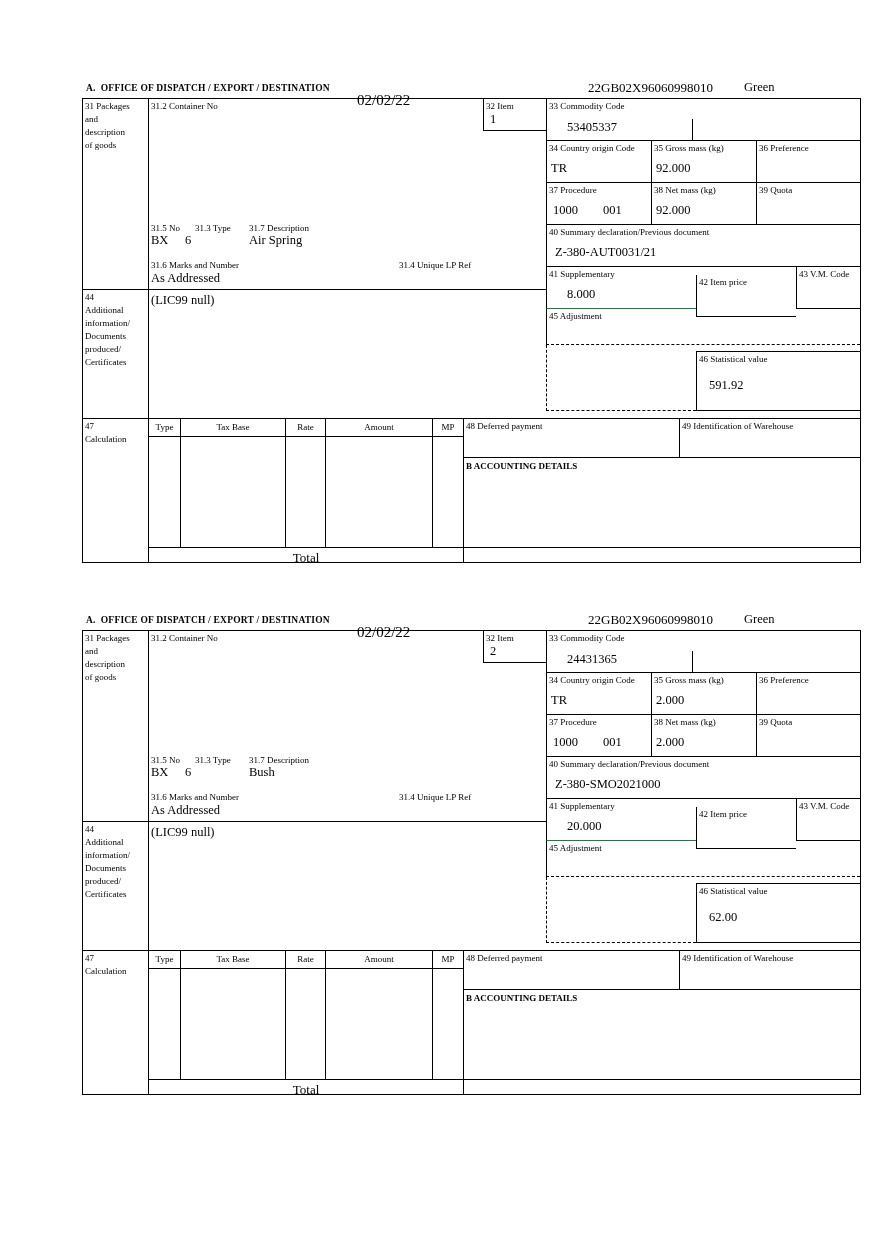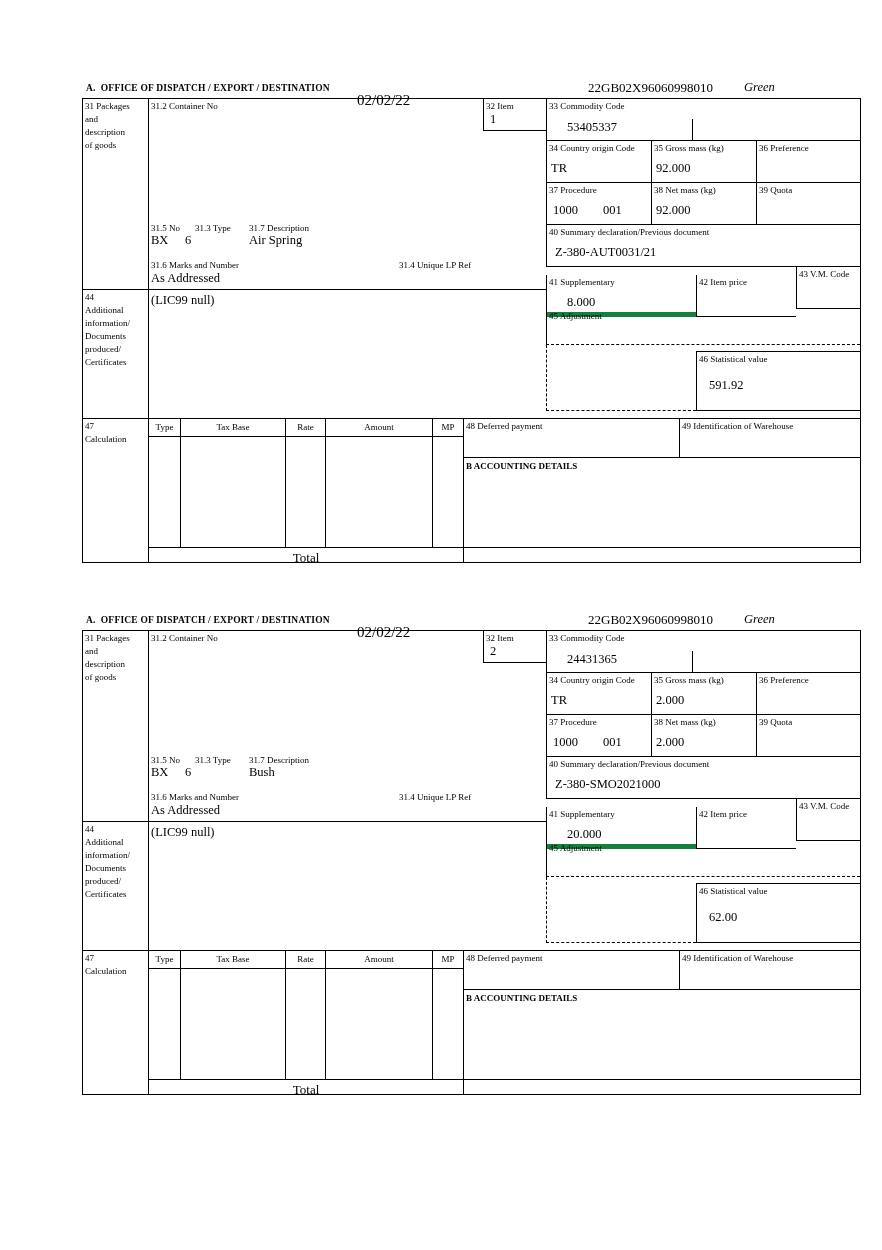--- a/index.html
+++ b/index.html
@@ -8,42 +8,42 @@
     position:relative; width:882px; height:1250px;
     font-family:"Liberation Serif", serif; color:#000;
   }
   .section { position:absolute; left:82px; width:779px; height:490px;padding-left:17px; }
   .sec1 { top:78px; }
   .sec2 { top:610px; }
   .sec-header { position:absolute; left:0; top:0; width:779px; height:20px; }
   .h-office { position:absolute; left:4px; top:5px; font-size:9.5px; font-weight:bold; letter-spacing:.2px; white-space:pre; }
   .h-date   { position:absolute; left:275px; top:14px; font-size:15px; }
   .h-entry  { position:absolute; left:506px; top:2px; font-size:13px; }
-  .h-route  { position:absolute; left:662px; top:2px; font-size:12.5px;font-style:italic; }
+  .h-route  { position:absolute; left:662px; top:2px; font-size:12.5px; }
   .formbox { position:absolute; left:0; top:20px; width:779px; height:465px; border:1px solid #000; }
   .cell { position:absolute; }
   .lbl { font-size:9px; line-height:13px; padding:1px 2px 0 2px; white-space:pre-line; }
   .sl  { position:absolute; font-size:9px; white-space:pre; }
   .val { position:absolute; font-size:12.5px; white-space:pre; }
 
   .b31  { left:0; top:0; width:66px; height:190px; border-right:1px solid #000; }
   .b44  { left:0; top:190px; width:66px; height:129px; border-top:1px solid #000; border-right:1px solid #000; }
   .b47  { left:0; top:319px; width:66px; height:144px; border-top:1px solid #000; border-right:1px solid #000; }
   .b312 { left:66px; top:0; width:397px; height:190px; }
   .b44c { left:66px; top:190px; width:397px; height:129px; border-top:1px solid #000; }
   .b32  { left:400px; top:0; width:63px; height:32px; border-left:1px solid #000; border-bottom:1px solid #000; }
   .b33  { left:463px; top:0; width:314px; height:42px; border-left:1px solid #000; border-bottom:1px solid #000; }
   .b34  { left:463px; top:42px; width:105px; height:42px; border-left:1px solid #000; border-bottom:1px solid #000; }
   .b35  { left:568px; top:42px; width:105px; height:42px; border-left:1px solid #000; border-bottom:1px solid #000; }
   .b36  { left:673px; top:42px; width:104px; height:42px; border-left:1px solid #000; border-bottom:1px solid #000; }
   .b37  { left:463px; top:84px; width:105px; height:42px; border-left:1px solid #000; border-bottom:1px solid #000; }
   .b38  { left:568px; top:84px; width:105px; height:42px; border-left:1px solid #000; border-bottom:1px solid #000; }
   .b39  { left:673px; top:84px; width:104px; height:42px; border-left:1px solid #000; border-bottom:1px solid #000; }
   .b40  { left:463px; top:126px; width:314px; height:42px; border-left:1px solid #000; border-bottom:1px solid #000; }
-  .b41  { left:463px; top:176px; width:150px; height:42px; border-left:1px solid #000; border-bottom:5px solid #15803d; }
+  .b41  { left:463px; top:168px; width:150px; height:42px; border-left:1px solid #000; border-bottom:1px solid #15803d; }
   .b42  { left:613px; top:176px; width:100px; height:42px; border-left:1px solid #000; border-bottom:1px solid #000; }
   .b43  { left:713px; top:168px; width:64px; height:42px; border-left:1px solid #000; border-bottom:1px solid #000; }
   .b45  { left:463px; top:210px; width:314px; height:36px; border-left:1px solid #000; border-bottom:1px dashed #000; }
   .bdash{ left:463px; top:246px; width:150px; height:66px; border-left:1px dashed #000; border-bottom:1px dashed #000; }
   .b46  { left:613px; top:252px; width:164px; height:60px; border-left:1px solid #000; border-top:1px solid #000; border-bottom:1px solid #000; }
   .b48  { left:380px; top:319px; width:216px; height:40px; border-top:1px solid #000; border-left:1px solid #000; border-bottom:1px solid #000; }
   .b49  { left:596px; top:319px; width:181px; height:40px; border-top:1px solid #000; border-left:1px solid #000; border-bottom:1px solid #000; }
   .bacct  { left:380px; top:359px; width:397px; height:90px; border-left:1px solid #000; border-bottom:1px solid #000; }
   .bacct2 { left:380px; top:449px; width:397px; height:14px; border-left:1px solid #000; }
   .acct-lbl { font-size:9px; font-weight:bold; padding:3px 2px; }

